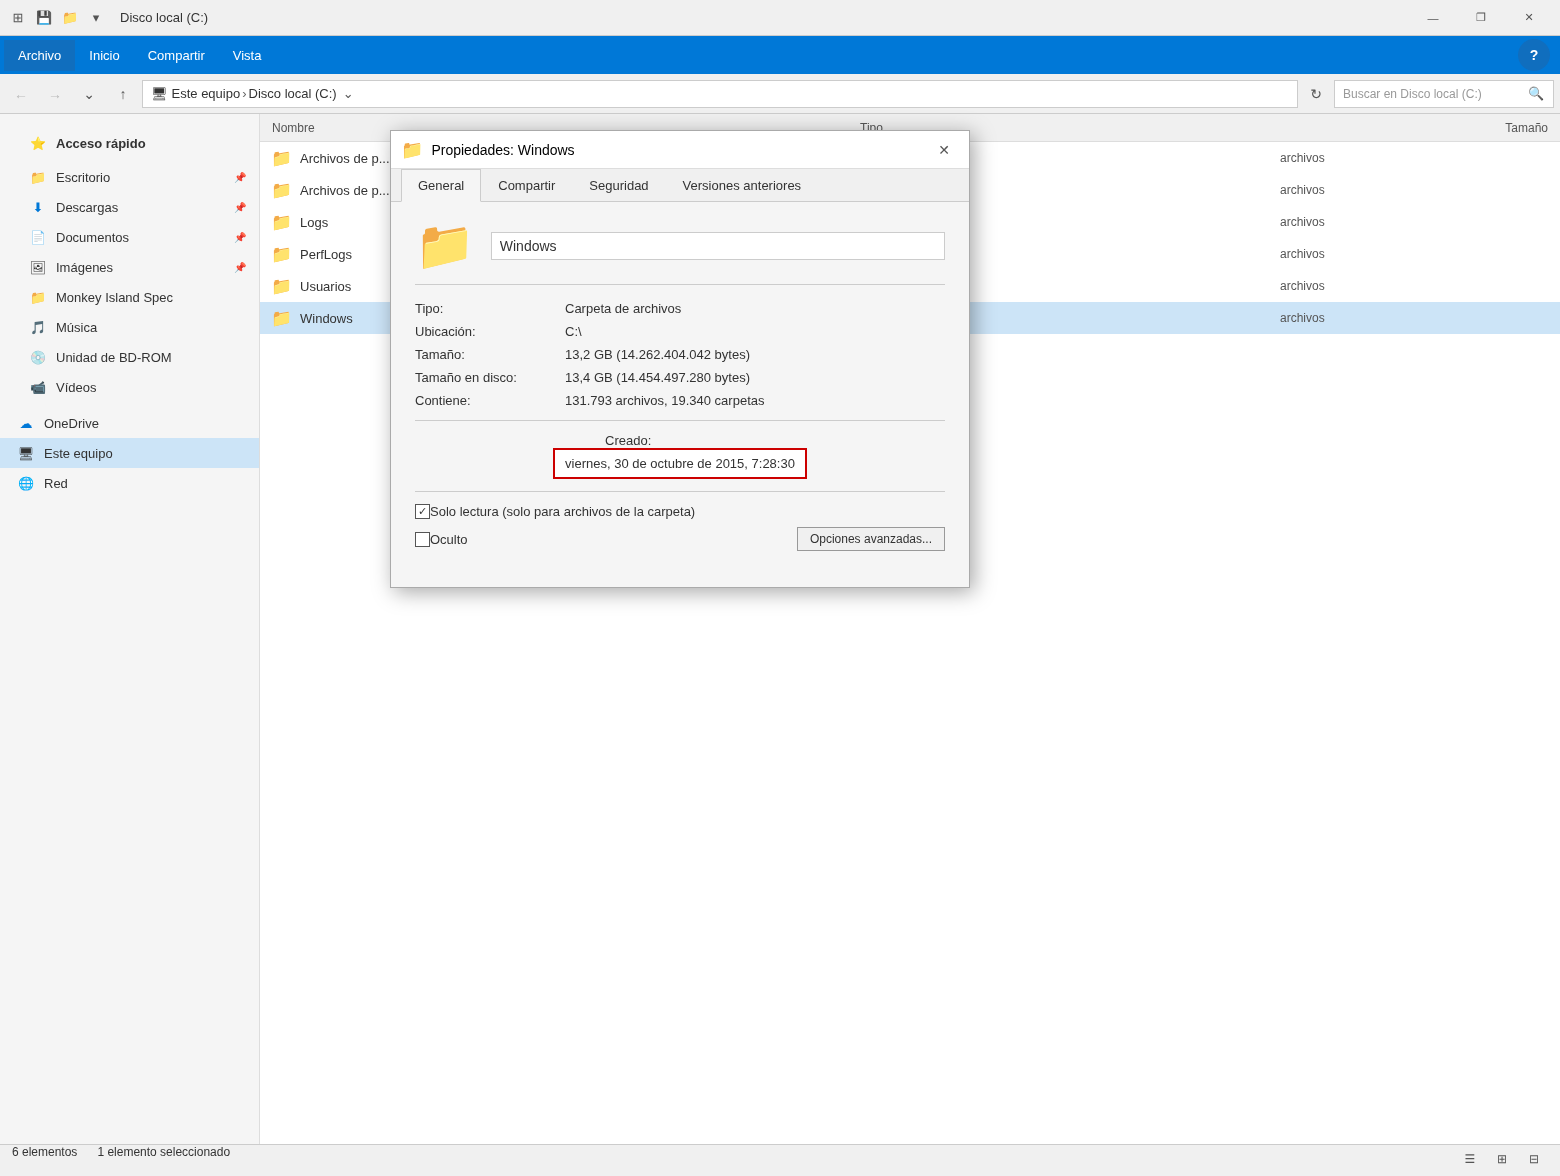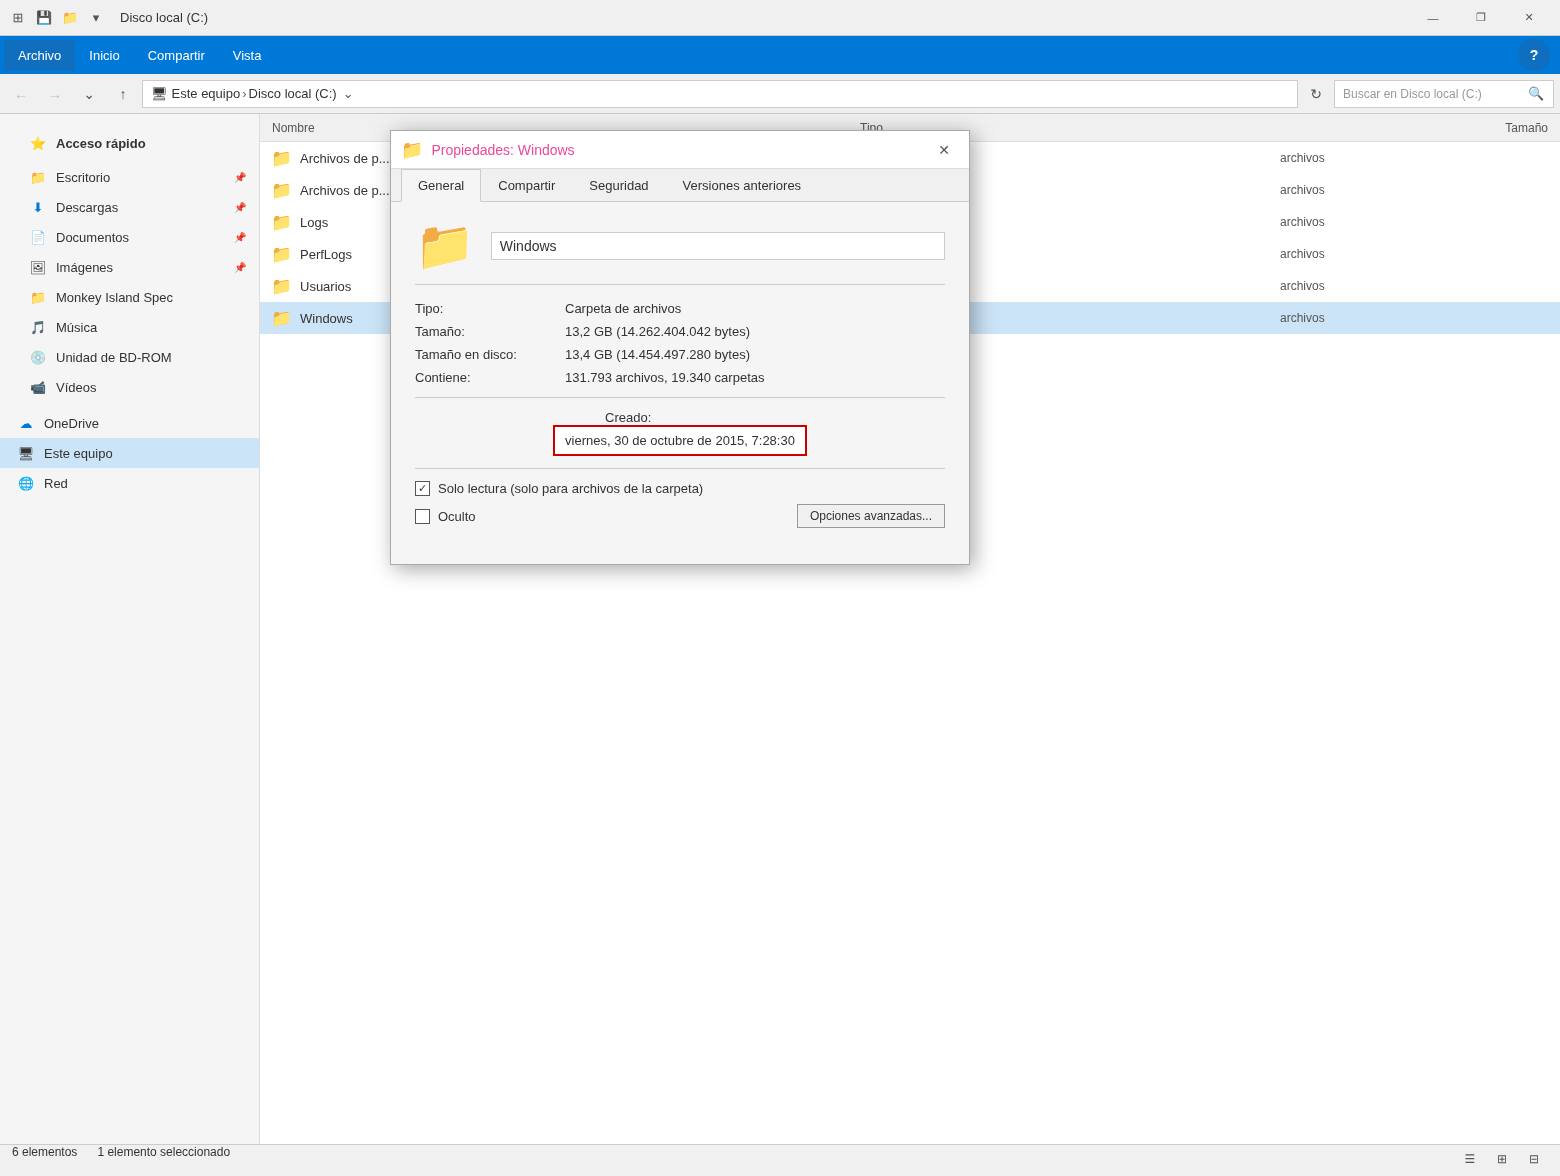--- a/index.html
+++ b/index.html
@@ -72,21 +72,21 @@
       position: absolute; top: 130px; left: 390px; width: 580px;
       background: #f5f5f5; border: 1px solid #aaa;
       box-shadow: 4px 4px 20px rgba(0,0,0,0.35);
       pointer-events: all;
     }
     .dialog-titlebar {
       display: flex; align-items: center; background: white; height: 38px;
       padding: 0 10px; border-bottom: 1px solid #ddd;
     }
     .dialog-titlebar-icon { font-size: 18px; color: #e6a817; margin-right: 8px; }
-    .dialog-titlebar-title { font-size: 14px; color: #ec4899; flex: 1; font-weight: 400; }
+    .dialog-titlebar-title { font-size: 14px; color: #000000; flex: 1; font-weight: 400; }
     .dialog-close { width: 30px; height: 28px; display: flex; align-items: center; justify-content: center; cursor: pointer; font-size: 14px; color: #555; }
 
     
     .dialog-tabs { display: flex; background: #f0f0f0; border-bottom: 1px solid #ccc; padding: 0 10px; align-items: center; }
     .dialog-tab { padding: 8px 16px; font-size: 13px; cursor: pointer; color: #333; border: 1px solid transparent; margin-bottom: -1px; }
     .dialog-tab.active { background: #f5f5f5; border: 1px solid #ccc; border-bottom-color: #f5f5f5; }
 
     
     .dialog-content { padding: 20px 24px; }
     .dialog-folder-row { display: flex; align-items: center; gap: 16px; padding-bottom: 14px; border-bottom: 1px solid #ccc; margin-bottom: 16px; }
@@ -100,21 +100,21 @@
     .prop-label { width: 150px; color: #333; flex-shrink: 0; }
     .prop-value { color: #333; flex: 1; }
 
     .prop-divider { border: none; border-top: 1px solid #ccc; margin: 12px 0; }
 
     .created-box {
       border: 2px solid #c00; padding: 6px 10px; font-size: 13px; color: #333;
       background: white; flex: 1;
     }
 
-    .attr-row { display: flex; align-items: center; margin-bottom: 8px; font-size: 13px; gap: 8px; }
+    .attr-row { display: flex; align-items: center; margin-bottom: 8px; font-size: 13px; gap: 0; }
     .checkbox { width: 15px; height: 15px; border: 1px solid #555; background: white; display: flex; align-items: center; justify-content: center; flex-shrink: 0; cursor: pointer; }
     .checkbox.checked::after { content: '✓'; font-size: 11px; color: #333; line-height: 1; }
     .checkbox-label { color: #333; flex: 1; }
     .advanced-btn {
       margin-left: auto; padding: 4px 12px; font-size: 12px; background: #f0f0f0;
       border: 1px solid #999; cursor: pointer; color: #333;
     }
 
     
     .dialog-footer {
@@ -329,20 +329,24 @@
       <div class="dialog-folder-row">
         <div class="dialog-folder-icon">📁</div>
         <input class="dialog-folder-name-input" type="text" value="Windows" style="">
       </div>
 
       <div class="prop-row">
         <span class="prop-label">Tipo:</span>
         <span class="prop-value">Carpeta de archivos</span>
       </div>
       <div class="prop-row">
+        <span class="prop-label">Ubicación:</span>
+        <span class="prop-value">C:\</span>
+      </div>
+      <div class="prop-row">
         <span class="prop-label">Tamaño:</span>
         <span class="prop-value">13,2 GB (14.262.404.042 bytes)</span>
       </div>
       <div class="prop-row">
         <span class="prop-label">Tamaño en disco:</span>
         <span class="prop-value">13,4 GB (14.454.497.280 bytes)</span>
       </div>
       <div class="prop-row">
         <span class="prop-label">Contiene:</span>
         <span class="prop-value">131.793 archivos, 19.340 carpetas</span>

